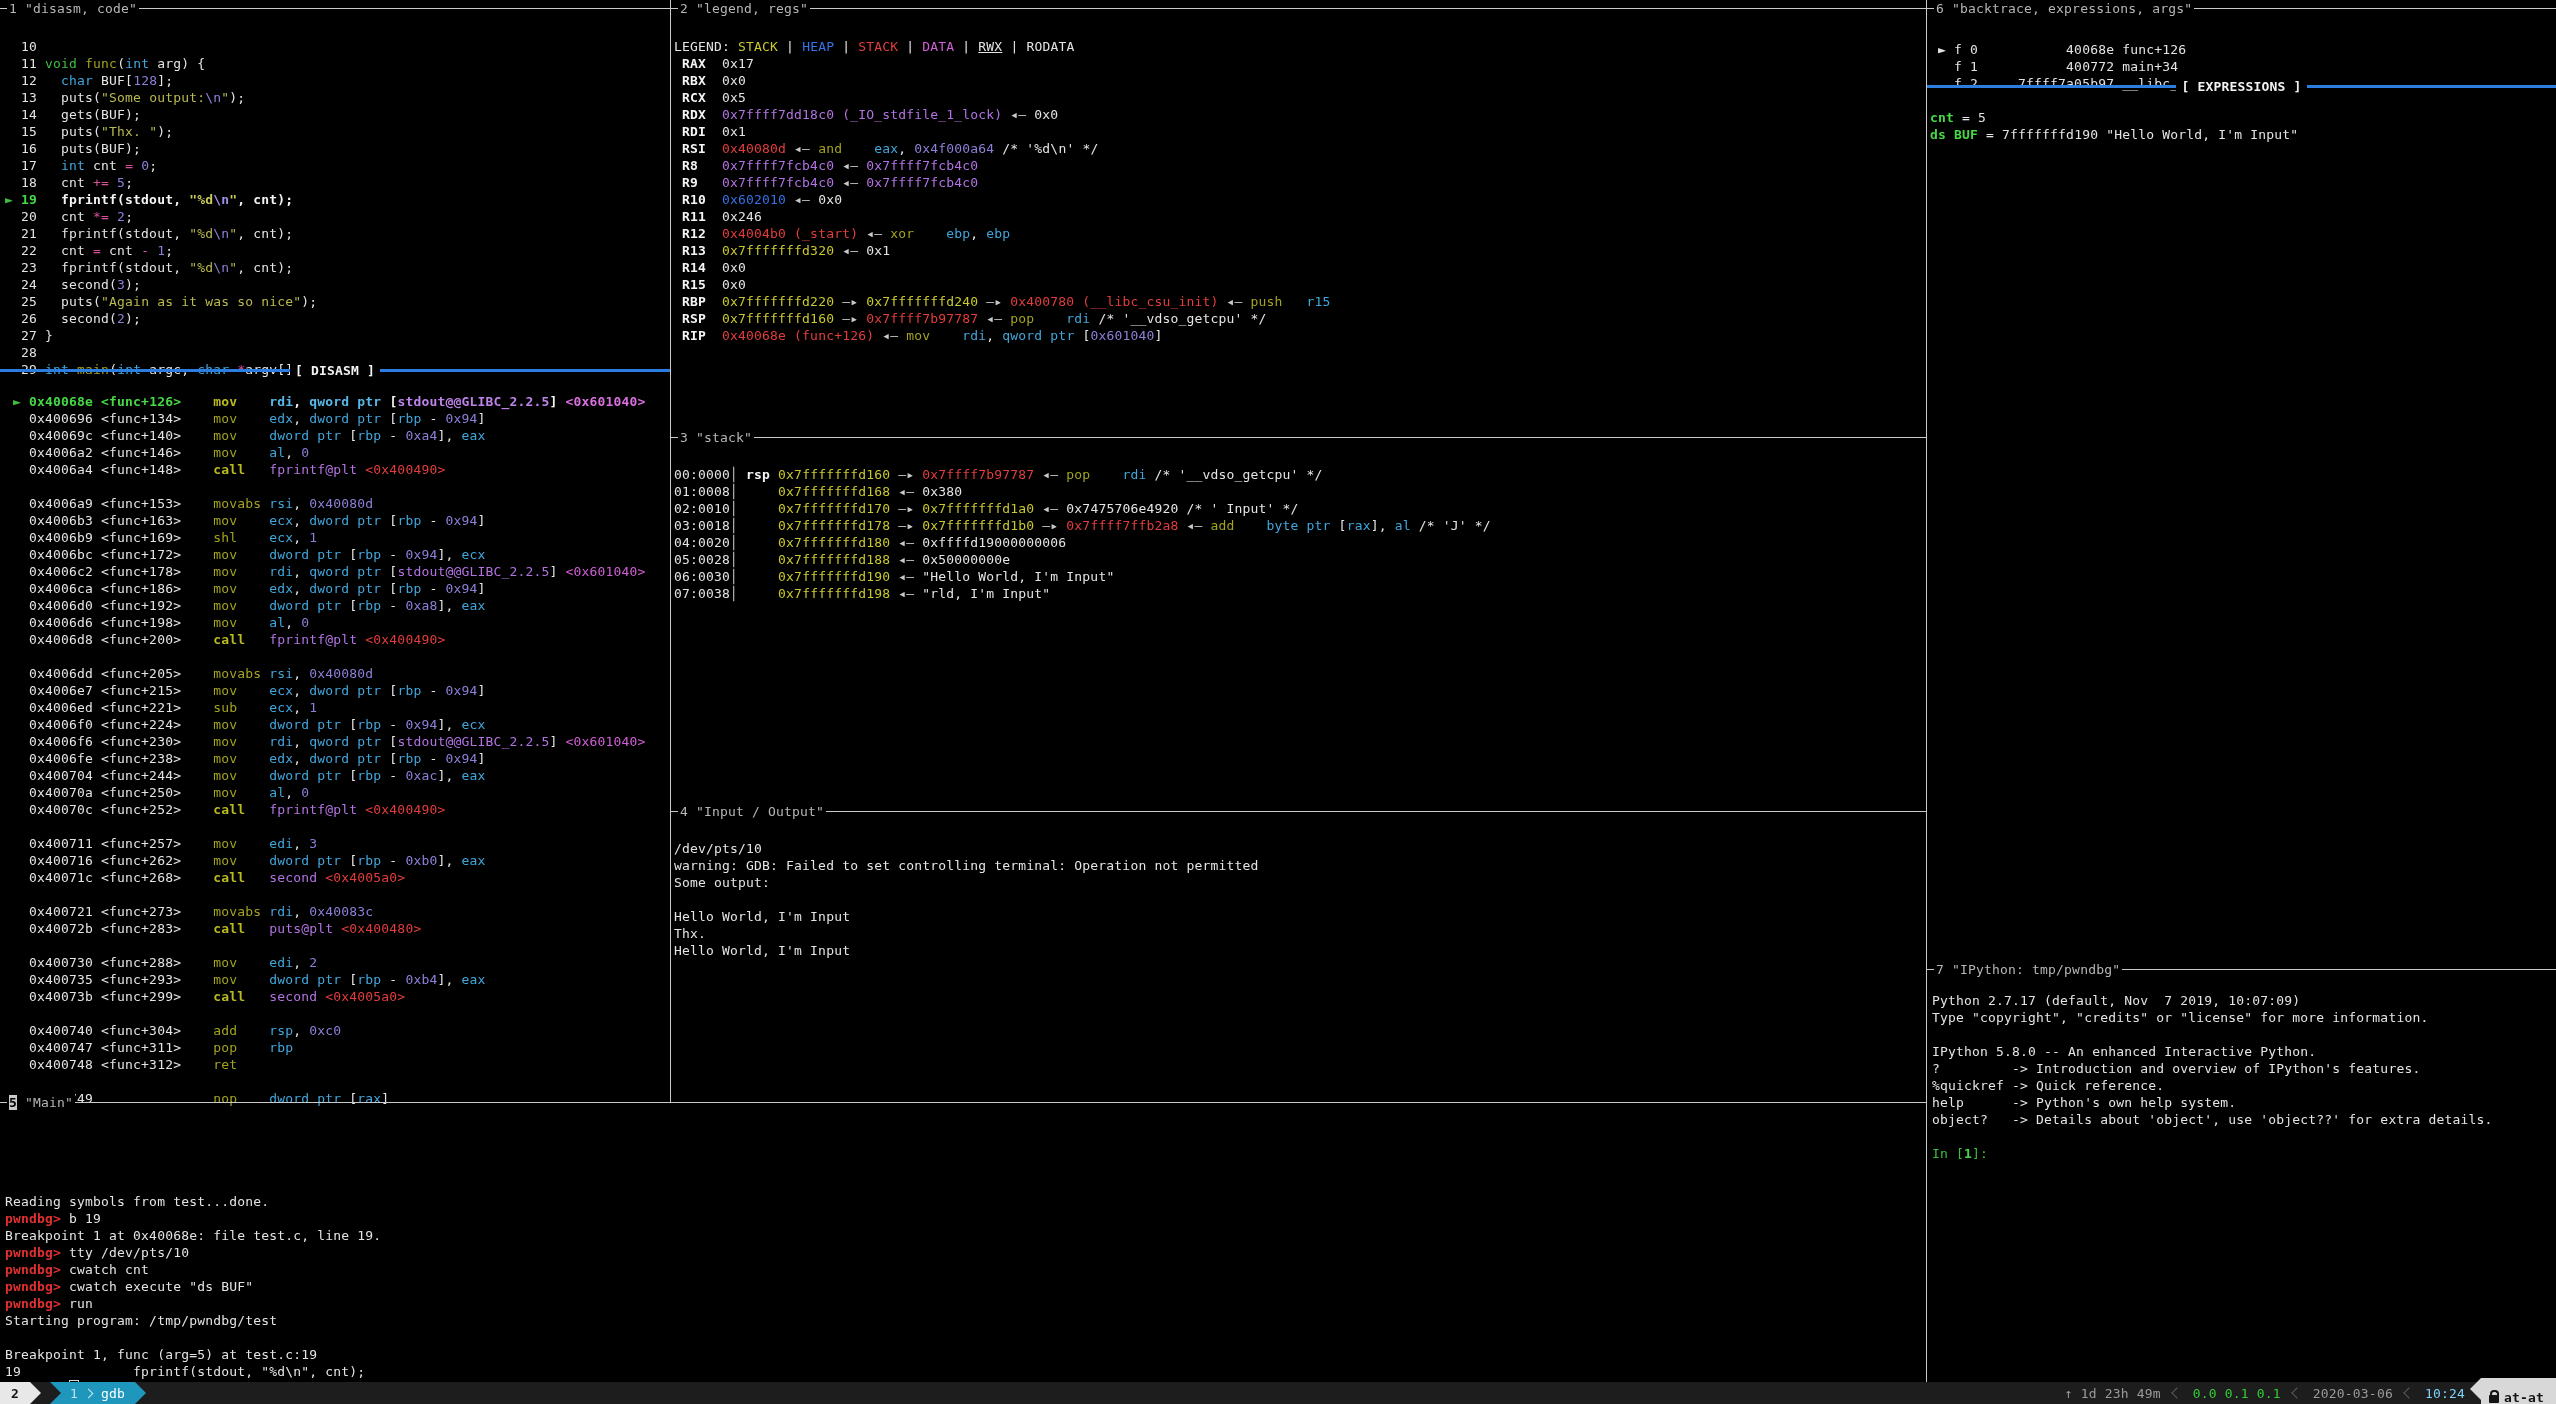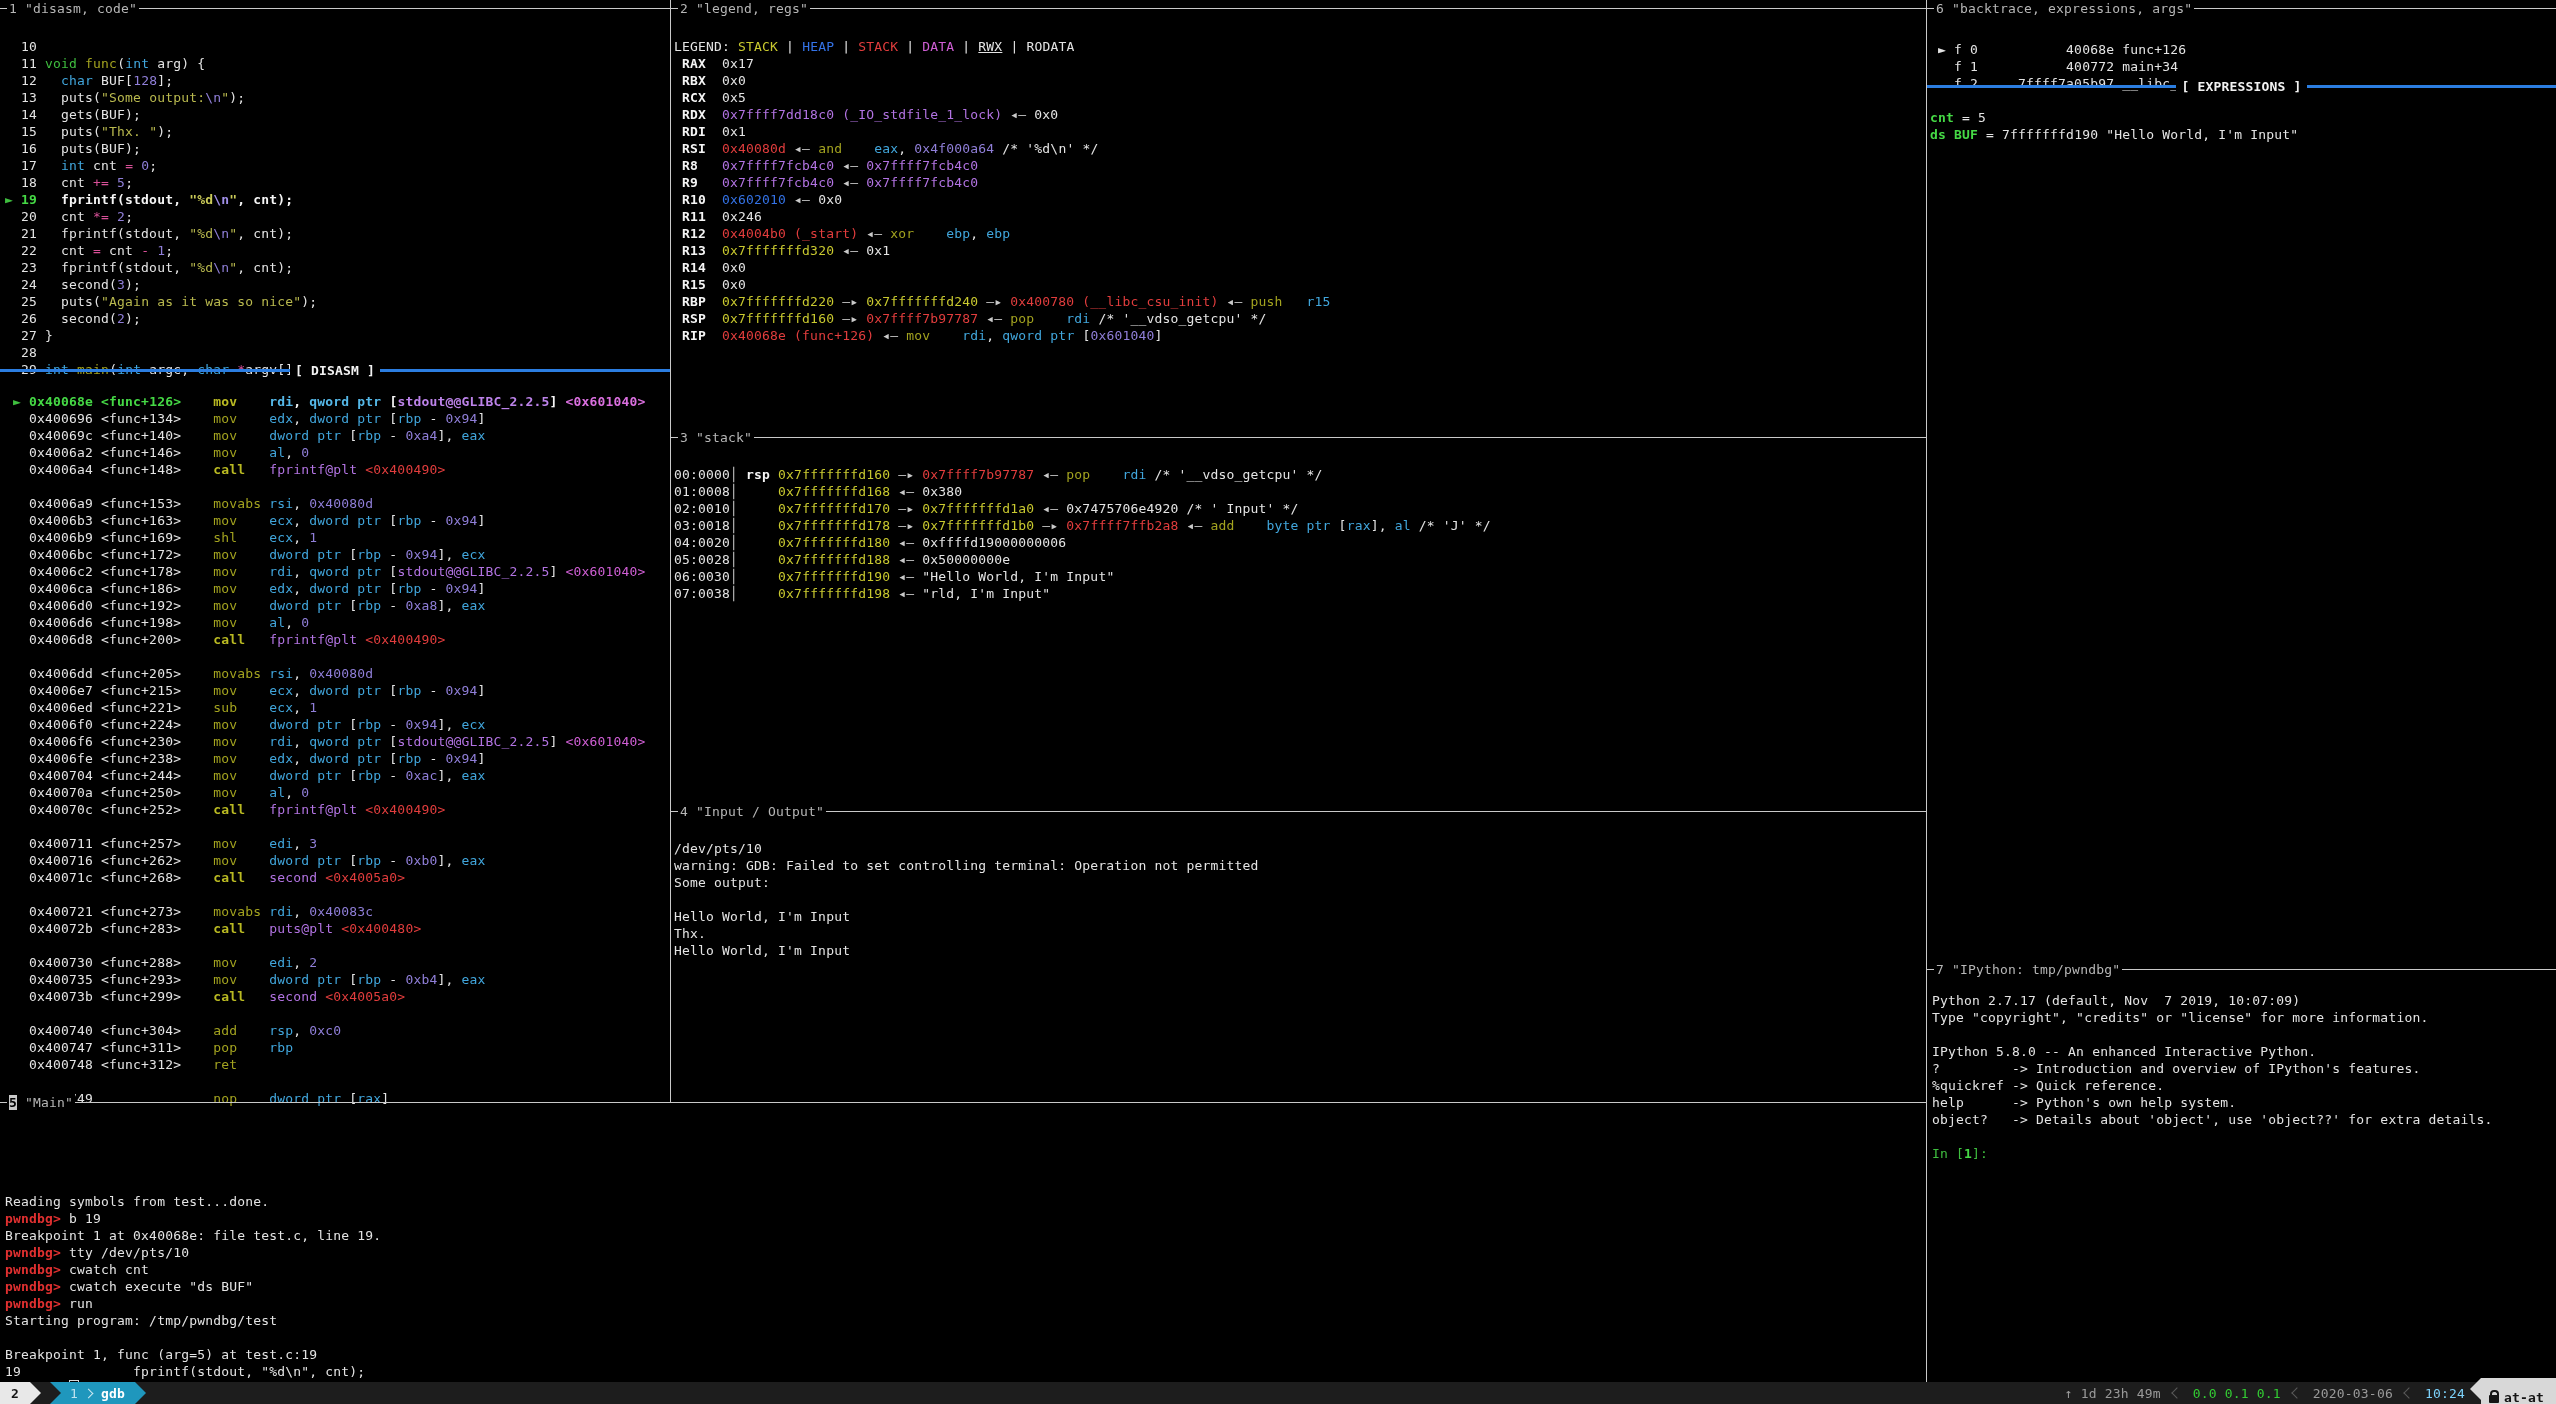--- a/index.html
+++ b/index.html
@@ -46,21 +46,21 @@
   
   .statusbar{position:absolute;left:0;top:1382px;width:2556px;height:22px;background:#1d1d1d;display:flex;align-items:center}
   .sb-left{display:flex;align-items:center;height:22px}
   .seg-session{background:#e8e8e8;color:#141414;font-weight:bold;height:22px;display:flex;align-items:center;padding:0 11px}
   .tri{width:0;height:0;border-top:11px solid transparent;border-bottom:11px solid transparent;border-left:11px solid #e8e8e8}
   .seg-win{position:relative;background:#1f97bd;height:22px;display:flex;align-items:center;margin-left:9px;padding:0 10px 0 20px}
   .seg-win::before{content:"";position:absolute;left:0;top:0;border-top:11px solid transparent;border-bottom:11px solid transparent;border-left:11px solid #1d1d1d}
   .seg-win::after{content:"";position:absolute;right:-11px;top:0;border-top:11px solid transparent;border-bottom:11px solid transparent;border-left:11px solid #1f97bd}
   .win-index{color:#bfe3ef}
   .chev-r{display:inline-block;width:6px;height:6px;border-right:1px solid #cfeaf2;border-top:1px solid #cfeaf2;transform:rotate(45deg);margin:0 9px 0 7px}
-  .win-name{color:#ffffff;font-weight:bold}
+  .win-name{color:#ffffff;font-weight:normal}
   .sb-right{margin-left:auto;display:flex;align-items:center;height:22px}
   .sb-dim{color:#9a9a9a}
   .sb-green{color:#33cc33}
   .sb-time{color:#7dd3fc;font-weight:normal}
   .chev-l{display:inline-block;width:7px;height:7px;border-left:1px solid #5a5a5a;border-bottom:1px solid #5a5a5a;transform:rotate(45deg);margin:0 12px}
   .seg-host{position:relative;background:#d8d8d8;color:#141414;font-weight:bold;height:22px;display:flex;align-items:center;padding:8px 12px 0 8px;margin-left:16px}
   .seg-host::before{content:"";position:absolute;left:-11px;top:0;border-top:11px solid transparent;border-bottom:11px solid transparent;border-right:11px solid #d8d8d8}
   .lock{position:relative;display:inline-block;width:10px;height:8px;background:#141414;border-radius:1px;margin:3px 5px 0 0}
   .lock::before{content:"";position:absolute;left:1px;top:-5px;width:5px;height:5px;border:2px solid #141414;border-bottom:none;border-radius:4px 4px 0 0}
   .up-arrow{color:#9a9a9a;margin-right:8px}

